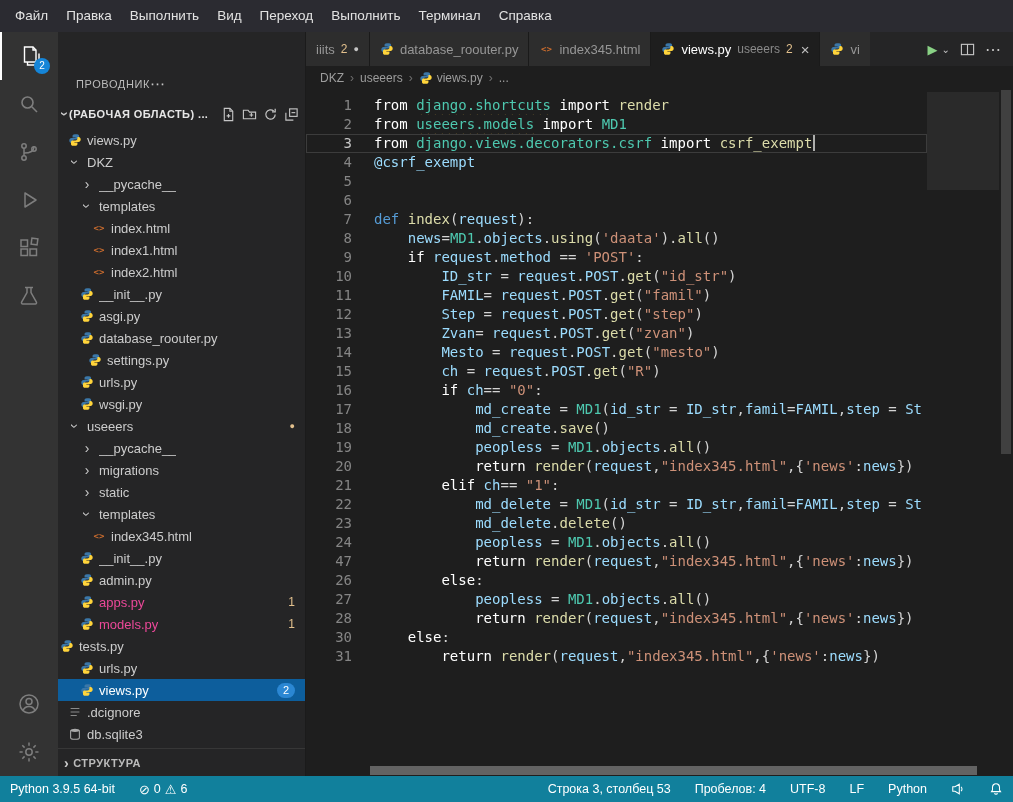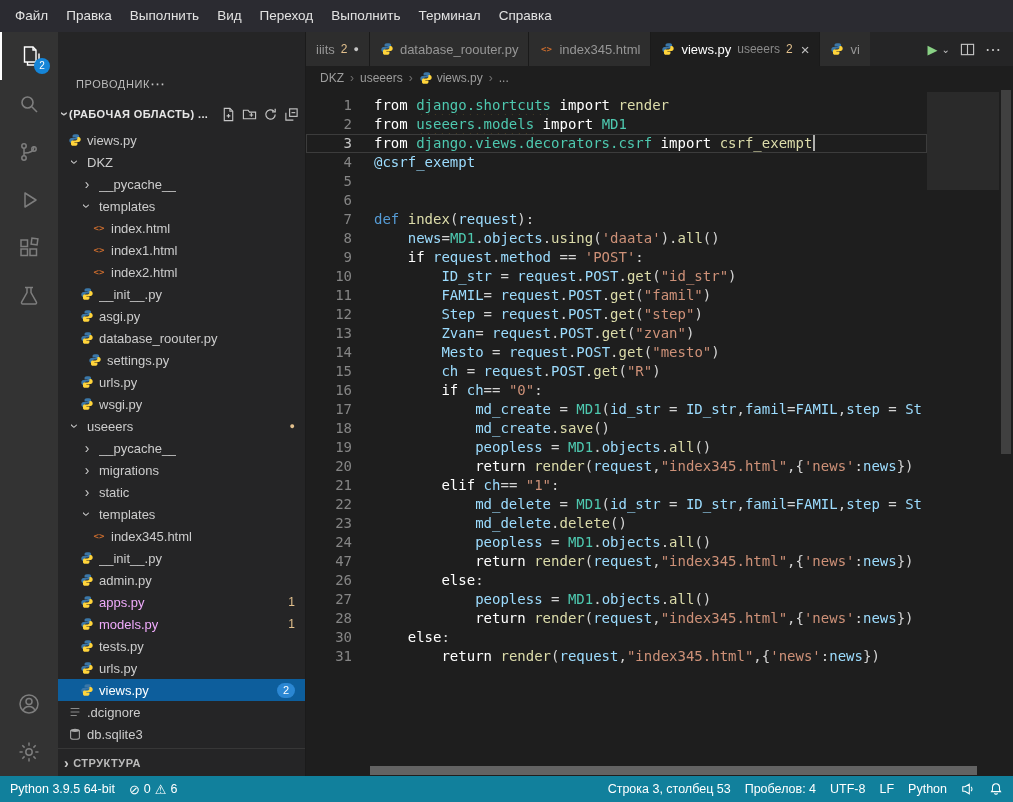--- a/index.html
+++ b/index.html
@@ -30,21 +30,21 @@
   .ws-label { margin-left:2px; white-space:nowrap; overflow:hidden; }
   .ws-actions { margin-left:auto; display:flex; gap:6px; color:#c5c5c5; }
   .ws-actions svg { width:15px; height:15px; }
   .tree { flex:1; overflow:hidden; padding-top:2px; }
   .tree-row { height:22px; display:flex; align-items:center; color:#cccccc; cursor:pointer; white-space:nowrap; }
   .tree-row.selected { background:#0d5e9c; color:#ffffff; }
   .slot { width:18px; display:inline-flex; justify-content:center; align-items:center; flex-shrink:0; }
   .chev { display:inline-block; color:#cccccc; font-size:14px; line-height:1; transform:none; }
   .chev.open { transform:rotate(90deg); }
   .tree-label { margin-left:3px; overflow:hidden; text-overflow:ellipsis; }
-  .tree-label.modified { color:#f0abfc; }
+  .tree-label.modified { color:#ec4899; }
   .row-right { margin-left:auto; padding-right:10px; display:flex; align-items:center; gap:4px; }
   .count { color:#e2c08d; font-size:12px; }
   .pill { background:#2b87d3; color:#fff; border-radius:9px; font-size:11px; padding:0 6px; line-height:15px; }
   .mod-dot { color:#e2c08d; font-size:9px; }
   .fico { width:14px; height:14px; }
   .html-glyph { color:#cc6d2e; font-family:"DejaVu Sans Mono", monospace; font-size:9px; font-weight:bold; }
   .outline-header { height:28px; border-top:1px solid rgba(90,90,90,.35); display:flex; align-items:center; padding-left:6px; color:#bbbbbb; font-size:11px; font-weight:bold; letter-spacing:.5px; gap:4px; }
 
   
   .editor-area { flex:1; display:flex; flex-direction:column; min-width:0; }
@@ -86,21 +86,21 @@
   .mm-line { position:relative; height:3px; white-space:nowrap; overflow:hidden; line-height:0; }
 
   
   .vscroll { position:absolute; top:0; right:0; width:14px; bottom:12px; }
   .vscroll .thumb { position:absolute; top:0; left:2px; right:2px; height:54%; background:rgba(121,121,121,.38); }
   .hscroll { position:absolute; left:0; right:14px; bottom:0; height:11px; }
   .hscroll .thumb { position:absolute; left:64px; width:calc(100% - 86px); top:1px; bottom:1px; background:#636363; }
 
   
   .statusbar { height:26px; background:#11809c; color:#ffffff; display:flex; align-items:center; justify-content:space-between; font-size:12.5px; padding:0 10px; }
-  .sb-left, .sb-right { display:flex; align-items:center; gap:14px; }
+  .sb-left, .sb-right { display:flex; align-items:center; gap:24px; }
   .sb-item { display:flex; align-items:center; gap:4px; cursor:pointer; white-space:nowrap; }
   .sb-glyph { font-size:13px; }
   .sb-item svg { width:14px; height:14px; }
 </style>
 </head>
 <body>
 
 <div class="app">
 
   <div class="menubar" id="menubar">
@@ -401,21 +401,21 @@
               <svg class="fico" viewBox="0 0 16 16">
                 <path d="M7.9 1.3c-1.9 0-2.7.9-2.7 2.1v1.7h3.5v.6H3.9c-1.3 0-2.4 1-2.4 2.8s1 2.8 2.3 2.8h1.4V9.6c0-1.3 1-2.3 2.3-2.3h3.3c1 0 1.8-.8 1.8-1.8V3.4c0-1.2-.9-2.1-2.1-2.1z" fill="#3b77a8"></path>
                 <path d="M8.1 14.7c1.9 0 2.7-.9 2.7-2.1v-1.7H7.3v-.6h4.8c1.3 0 2.4-1 2.4-2.8s-1-2.8-2.3-2.8h-1.4v1.7c0 1.3-1 2.3-2.3 2.3H5.2c-1 0-1.8.8-1.8 1.8v2.1c0 1.2.9 2.1 2.1 2.1z" fill="#ffd43b"></path>
               </svg>
             </span>
             <span class="tree-label modified">models.py</span>
             <span class="row-right">
               <span class="count">1</span>
             </span>
           </div>
-          <div class="tree-row" style="padding-left: 20px; justify-content: center;">
+          <div class="tree-row" style=" justify-content: center;">
             <span class="slot">
               <svg class="fico" viewBox="0 0 16 16">
                 <path d="M7.9 1.3c-1.9 0-2.7.9-2.7 2.1v1.7h3.5v.6H3.9c-1.3 0-2.4 1-2.4 2.8s1 2.8 2.3 2.8h1.4V9.6c0-1.3 1-2.3 2.3-2.3h3.3c1 0 1.8-.8 1.8-1.8V3.4c0-1.2-.9-2.1-2.1-2.1z" fill="#3b77a8"></path>
                 <path d="M8.1 14.7c1.9 0 2.7-.9 2.7-2.1v-1.7H7.3v-.6h4.8c1.3 0 2.4-1 2.4-2.8s-1-2.8-2.3-2.8h-1.4v1.7c0 1.3-1 2.3-2.3 2.3H5.2c-1 0-1.8.8-1.8 1.8v2.1c0 1.2.9 2.1 2.1 2.1z" fill="#ffd43b"></path>
               </svg>
             </span>
             <span class="tree-label">tests.py</span>
             <span class="row-right"></span>
           </div>
           <div class="tree-row" style="padding-left: 20px;">

